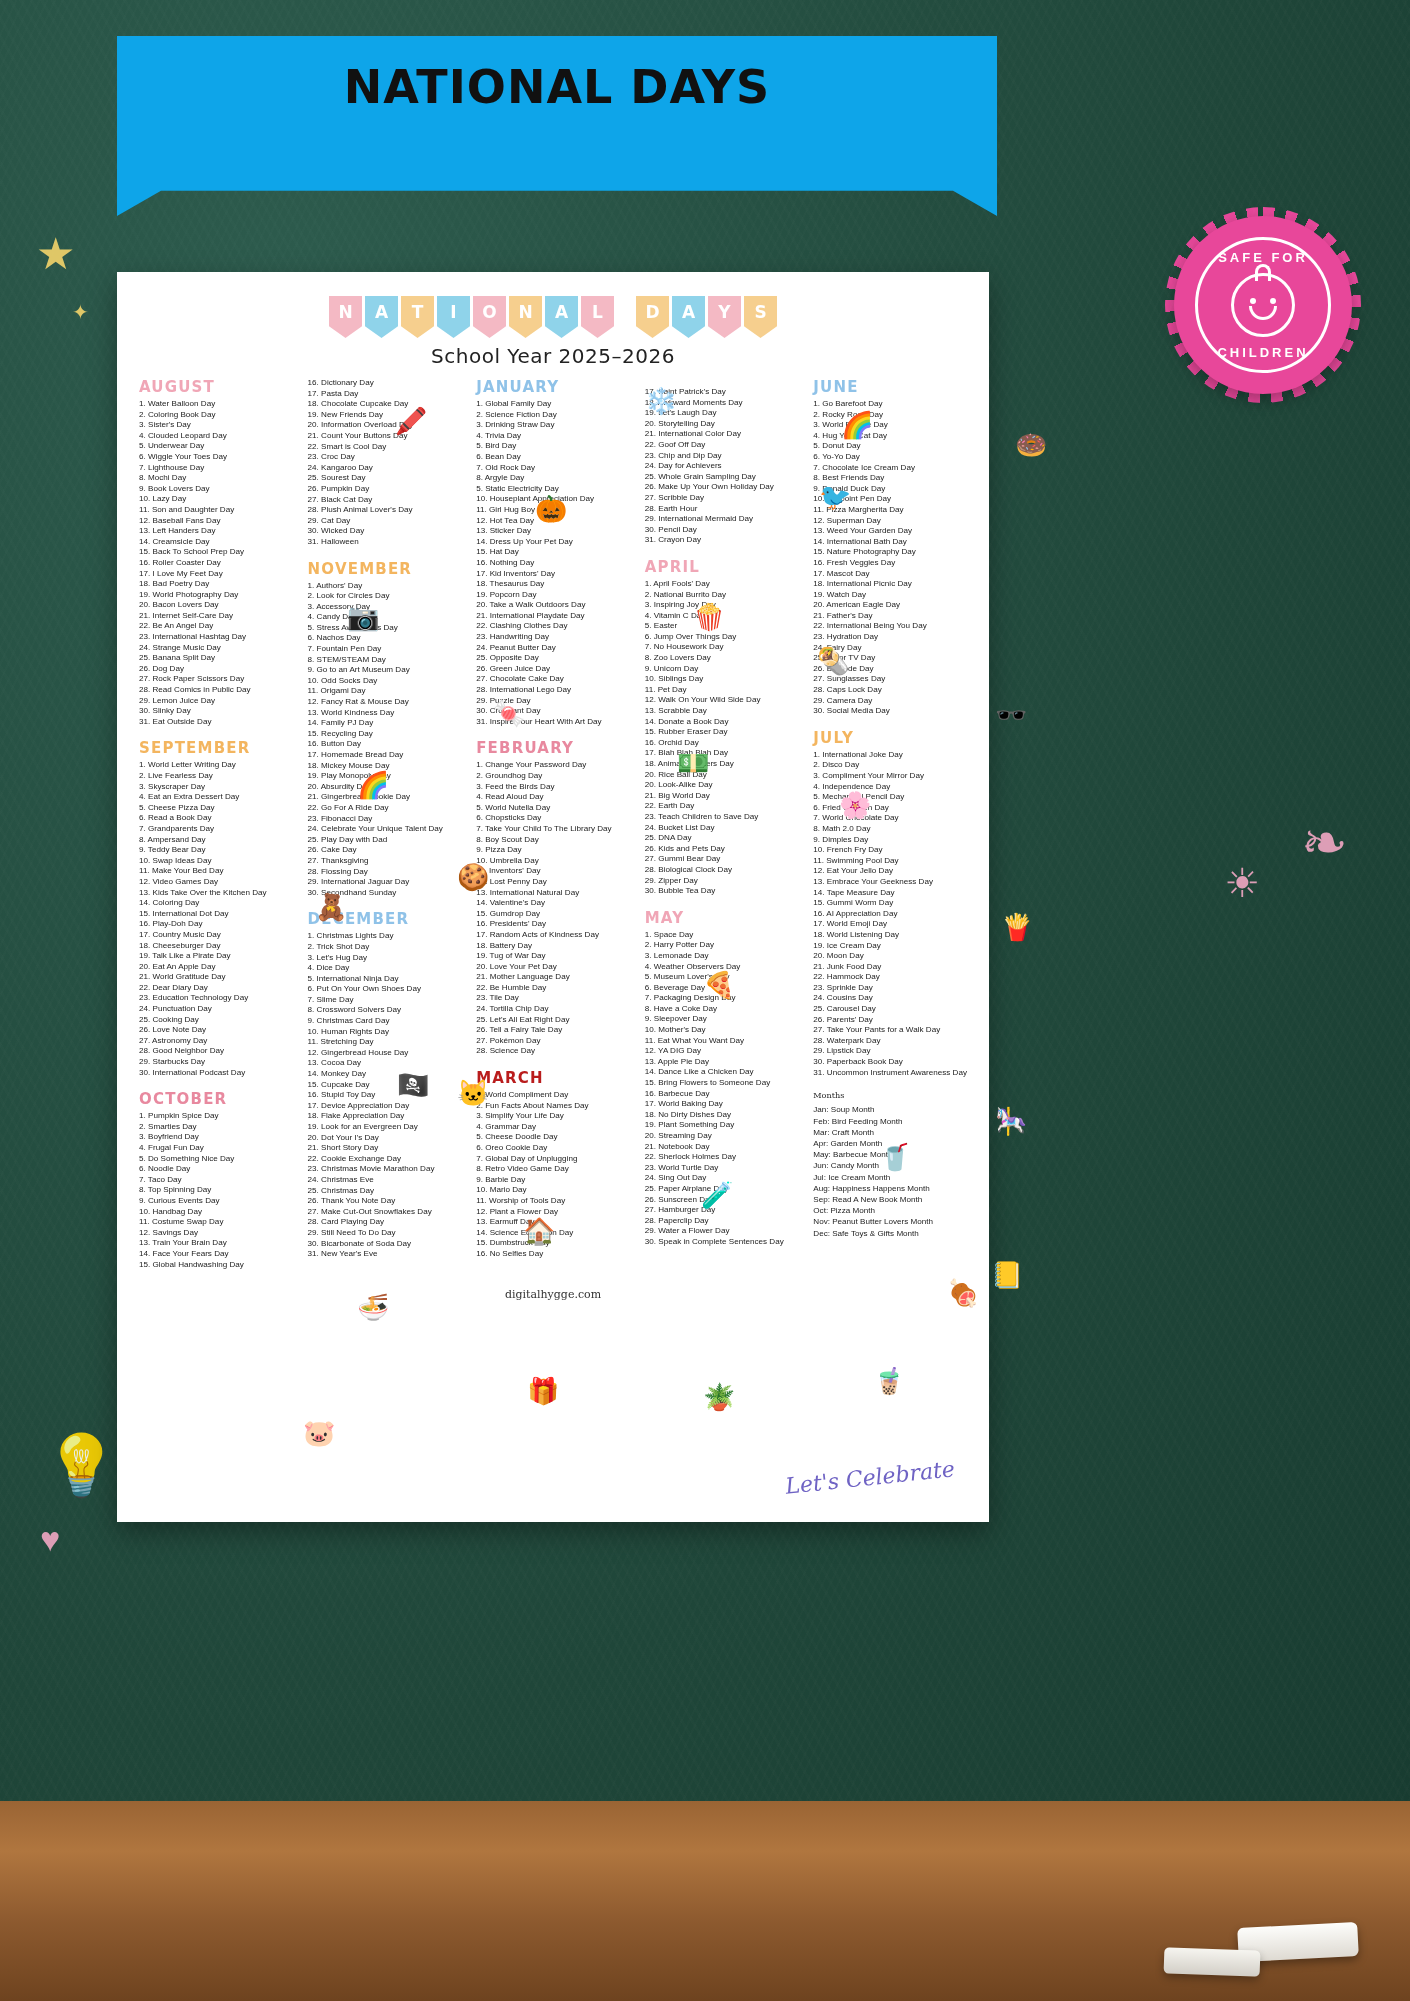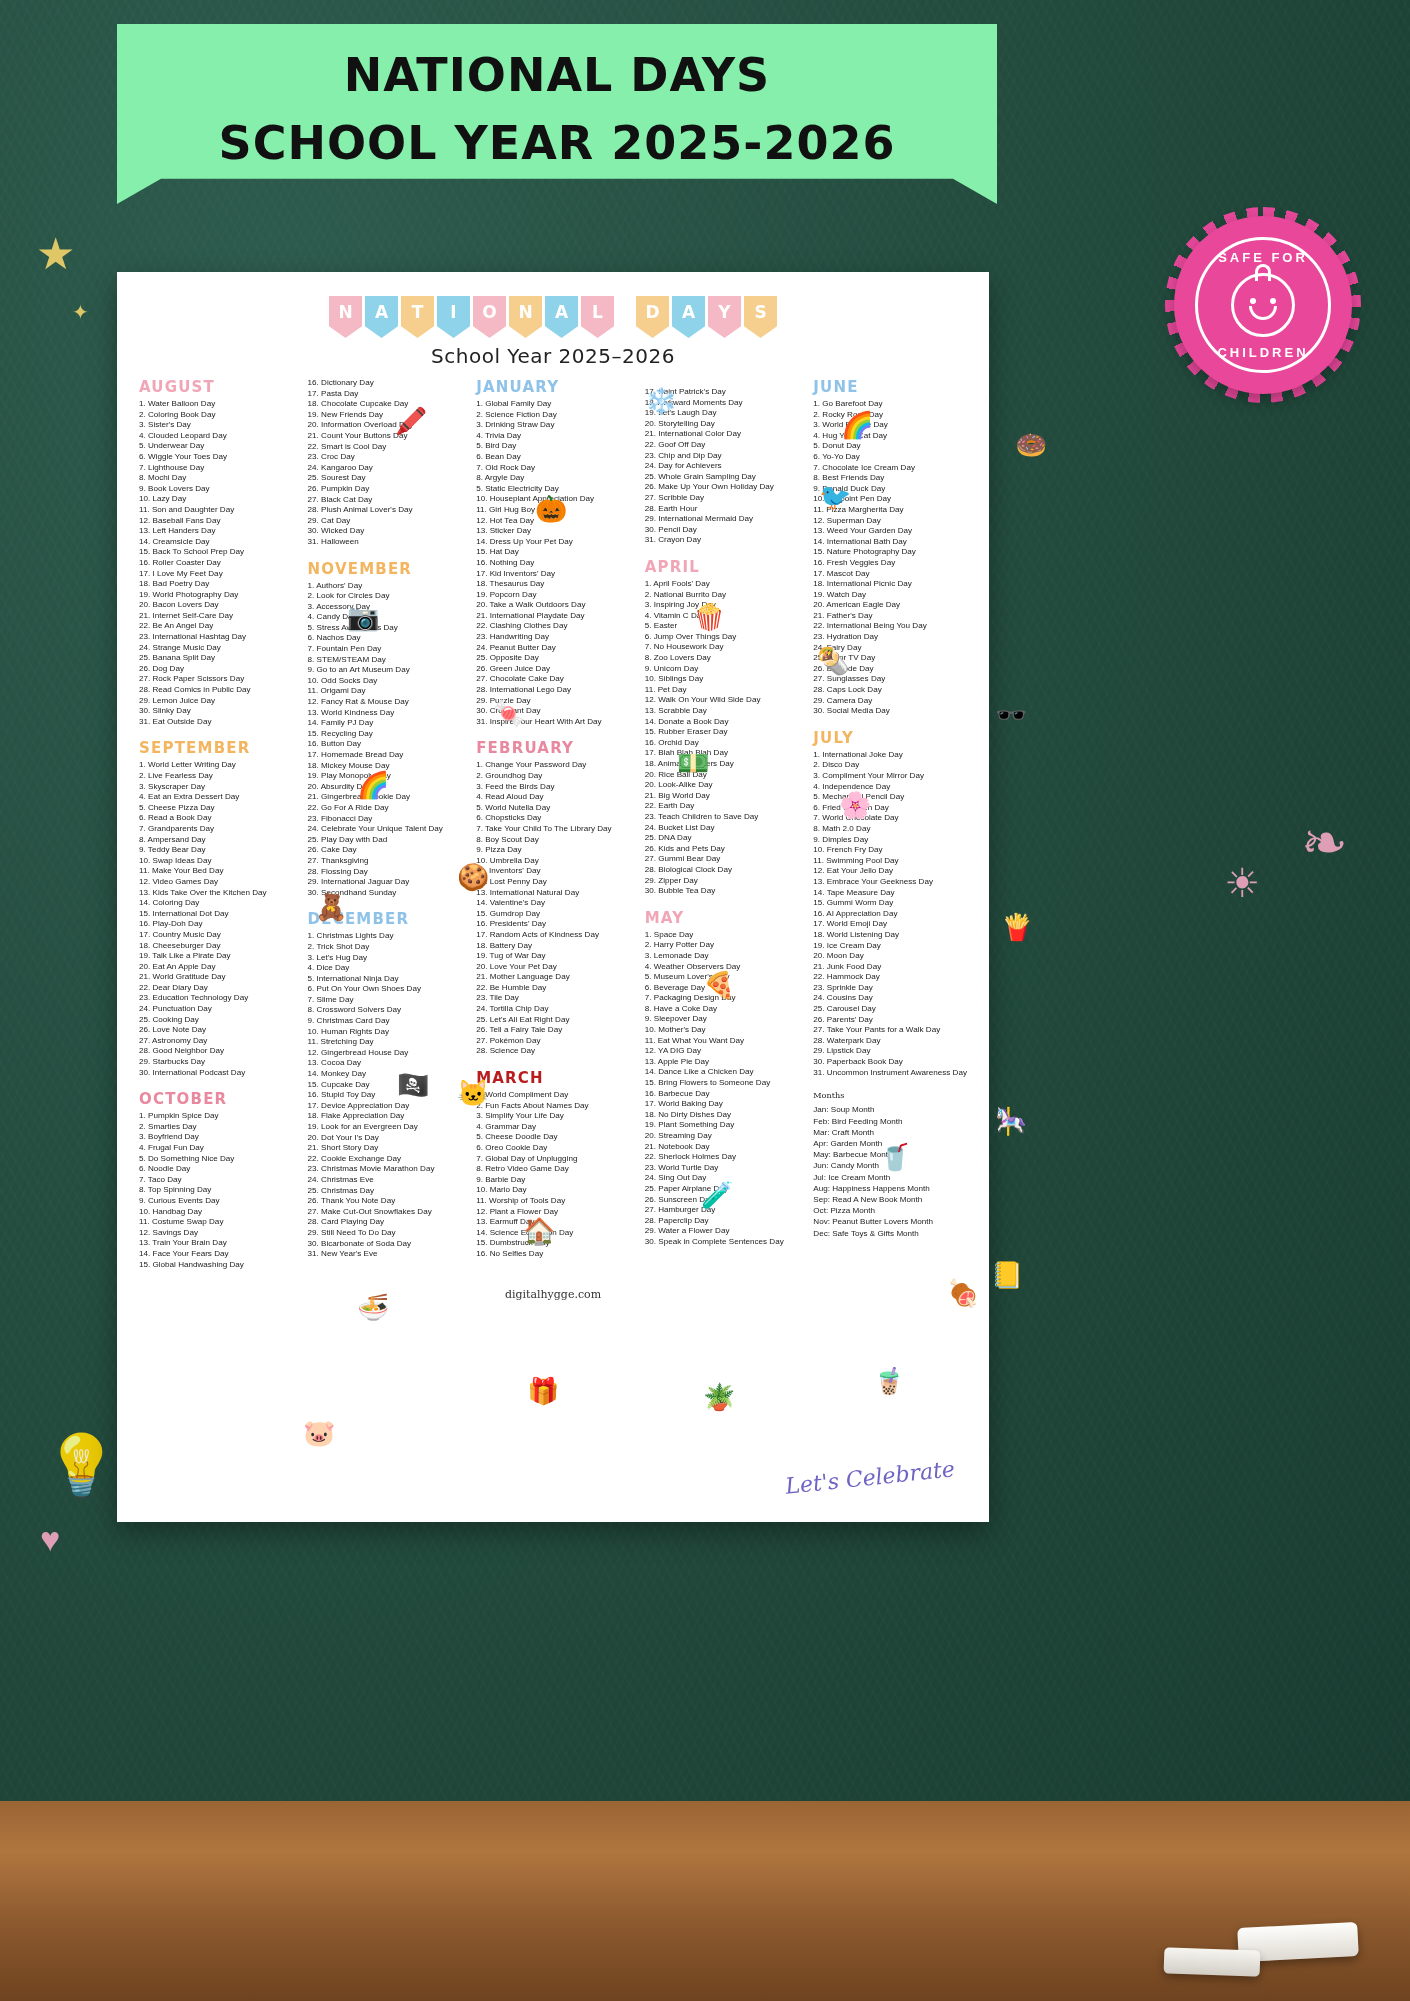--- a/index.html
+++ b/index.html
@@ -34,22 +34,22 @@
   }
   .chalk-stick2{
     position:absolute; bottom:26px; right:150px; width:96px; height:26px;
     background:linear-gradient(180deg,#f6f5f0,#d2cec6);
     border-radius:5px; transform:rotate(2deg);
     box-shadow:0 4px 8px rgba(0,0,0,.3);
   }
 
   
   .banner{
-    position:absolute; left:117px; top:24px; width:880px; height:180px;
-    background:#86efac;
+    position:absolute; left:117px; top:36px; width:880px; height:180px;
+    background:#0ea5e9;
     clip-path: polygon(0 0, 100% 0, 100% 100%, 95% 86%, 5% 86%, 0 100%);
     box-shadow:0 8px 22px rgba(0,0,0,.35);
     display:flex; flex-direction:column; align-items:center; justify-content:flex-start;
     padding-top:24px;
   }
   .banner h1{
     margin:0; font-size:46px; letter-spacing:1px; font-weight:800; color:#111;
     font-family:"DejaVu Sans", sans-serif;
   }
   .banner h2{
@@ -161,21 +161,20 @@
 <div class="doodle pink" style="right:150px; top:860px; font-size:40px;">☀</div>
 <div class="doodle yellow" style="left:44px; top:1430px; font-size:60px;">💡</div>
 <div class="doodle pink" style="left:40px; top:1520px; font-size:34px;">♥</div>
 
 <div class="wood"></div>
 <div class="chalk-stick"></div>
 <div class="chalk-stick2"></div>
 
 <div class="banner">
   <h1>NATIONAL DAYS</h1>
-  <h2>SCHOOL YEAR 2025-2026</h2>
 </div>
 
 <div class="badge">
   <div class="badge-inner">
     <div class="txt-top">SAFE FOR</div>
     <div class="face">
       <span class="eye l"></span>
         <span class="eye r"></span>
         <span class="smile"></span>
     </div>

